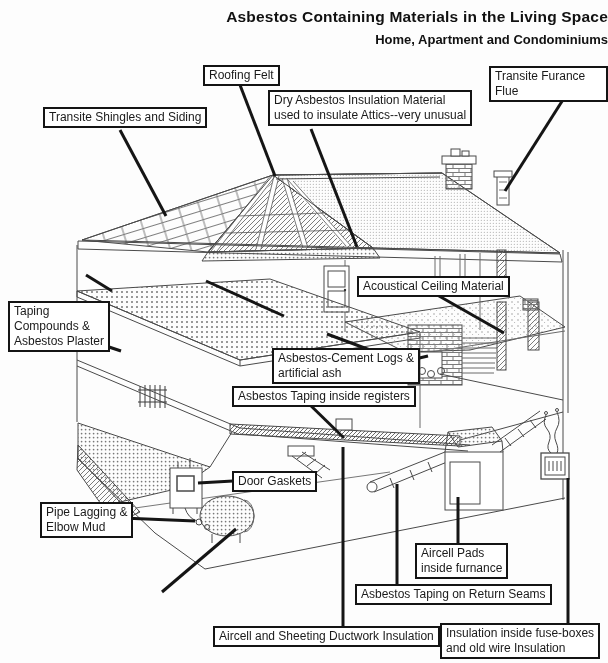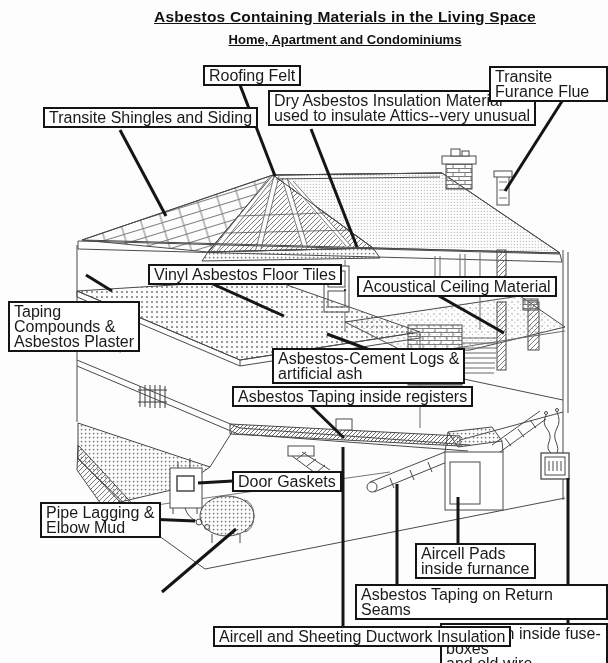--- a/index.html
+++ b/index.html
@@ -2,26 +2,26 @@
 <html><head>
 <meta charset="utf-8">
 <style>
   html,body{margin:0;padding:0;background:#e8e8e8;}
   #stage{
     position:relative;width:608px;height:663px;margin:0 auto;
     background:#fdfdfd;overflow:hidden;
     font-family:"Liberation Sans","DejaVu Sans",sans-serif;color:#111;
   }
   #art{position:absolute;left:0;top:0;width:608px;height:663px;}
-  .titlewrap{position:absolute;left:82px;top:8px;width:526px;text-align:center;text-decoration:underline;}
+  .titlewrap{position:absolute;left:82px;top:8px;width:526px;text-align:right;}
   .title{font-size:15.5px;font-weight:bold;letter-spacing:.2px;}
   .subtitle{font-size:13px;font-weight:bold;margin-top:6px;}
   .callout{
     position:absolute;background:#fff;border:2px solid #141414;
-    padding:1px 4px;font-size:16px;line-height:15px;white-space:pre-line;
+    padding:1px 4px;font-size:12px;line-height:15px;white-space:pre-line;
     color:#1a1a1a;box-sizing:border-box;
   }
 </style>
 </head>
 <body>
 
 <div id="stage">
 
   <svg id="art" viewBox="0 0 608 663">
     <defs>
@@ -230,21 +230,20 @@
   <div class="titlewrap">
     <div class="title">Asbestos Containing Materials in the Living Space</div>
     <div class="subtitle">Home, Apartment and Condominiums</div>
   </div>
 
   <div class="callout" style="left:43px;top:107px">Transite Shingles and Siding</div>
   <div class="callout" style="left:203px;top:65px">Roofing Felt</div>
   <div class="callout" style="left:268px;top:90px">Dry Asbestos Insulation Material
 used to insulate Attics--very unusual</div>
   <div class="callout" style="left:489px;top:66px">Transite Furance Flue</div>
-  <div class="callout" style="left:148px;top:264px">Vinyl Asbestos Floor Tiles</div>
   <div class="callout" style="left:357px;top:276px">Acoustical Ceiling Material</div>
   <div class="callout" style="left:8px;top:301px">Taping
 Compounds &amp;
 Asbestos Plaster</div>
   <div class="callout" style="left:272px;top:348px">Asbestos-Cement Logs &amp;
 artificial ash</div>
   <div class="callout" style="left:232px;top:386px">Asbestos Taping inside registers</div>
   <div class="callout" style="left:232px;top:471px">Door Gaskets</div>
   <div class="callout" style="left:40px;top:502px">Pipe Lagging &amp;
 Elbow Mud</div>

